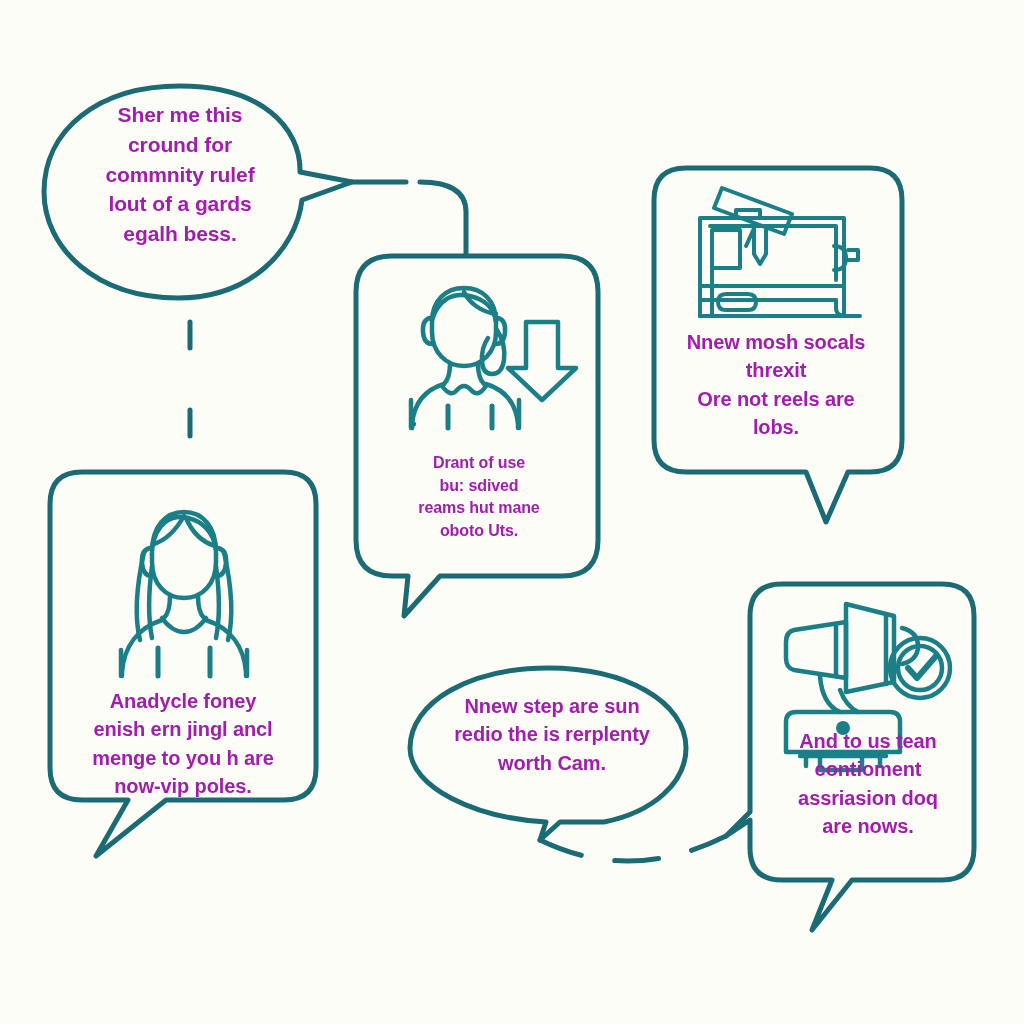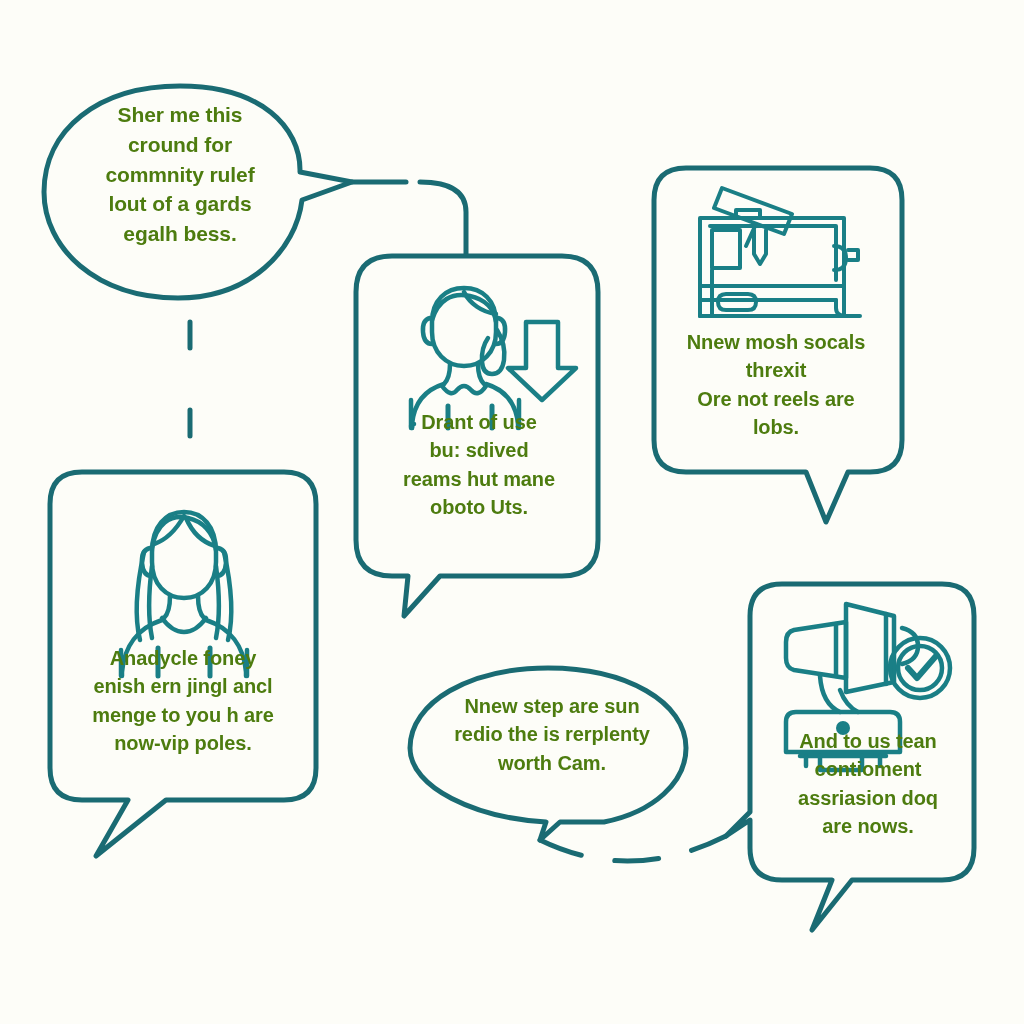--- a/index.html
+++ b/index.html
@@ -17,32 +17,32 @@
   }
   #scene {
     position: absolute;
     inset: 0;
     width: 1024px;
     height: 1024px;
   }
   .bubble-text {
     position: absolute;
     text-align: center;
-    color: #4d7c0f;
+    color: #a21caf;
     font-family: "Liberation Sans", sans-serif;
     font-weight: 700;
     letter-spacing: -0.1px;
     line-height: 1.42;
     white-space: pre-line;
     pointer-events: none;
   }
   .t-topleft   { left: 60px;  top: 100px; width: 240px; font-size: 21px; }
-  .t-center    { left: 368px; top: 408px; width: 222px; font-size: 20px; text-align: center; }
+  .t-center    { left: 368px; top: 452px; width: 222px; font-size: 16px; text-align: center; }
   .t-topright  { left: 660px; top: 328px; width: 232px; font-size: 20px; }
-  .t-bottomleft{ left: 58px;  top: 644px; width: 250px; font-size: 20px; }
+  .t-bottomleft{ left: 58px;  top: 687px; width: 250px; font-size: 20px; }
   .t-oval      { left: 418px; top: 692px; width: 268px; font-size: 20px; }
   .t-bottomright{left: 762px; top: 727px; width: 212px; font-size: 20px; }
 </style>
 </head>
 <body>
 
 <div id="canvas">
 
   <svg id="scene" viewBox="0 0 1024 1024" xmlns="http://www.w3.org/2000/svg">
 

